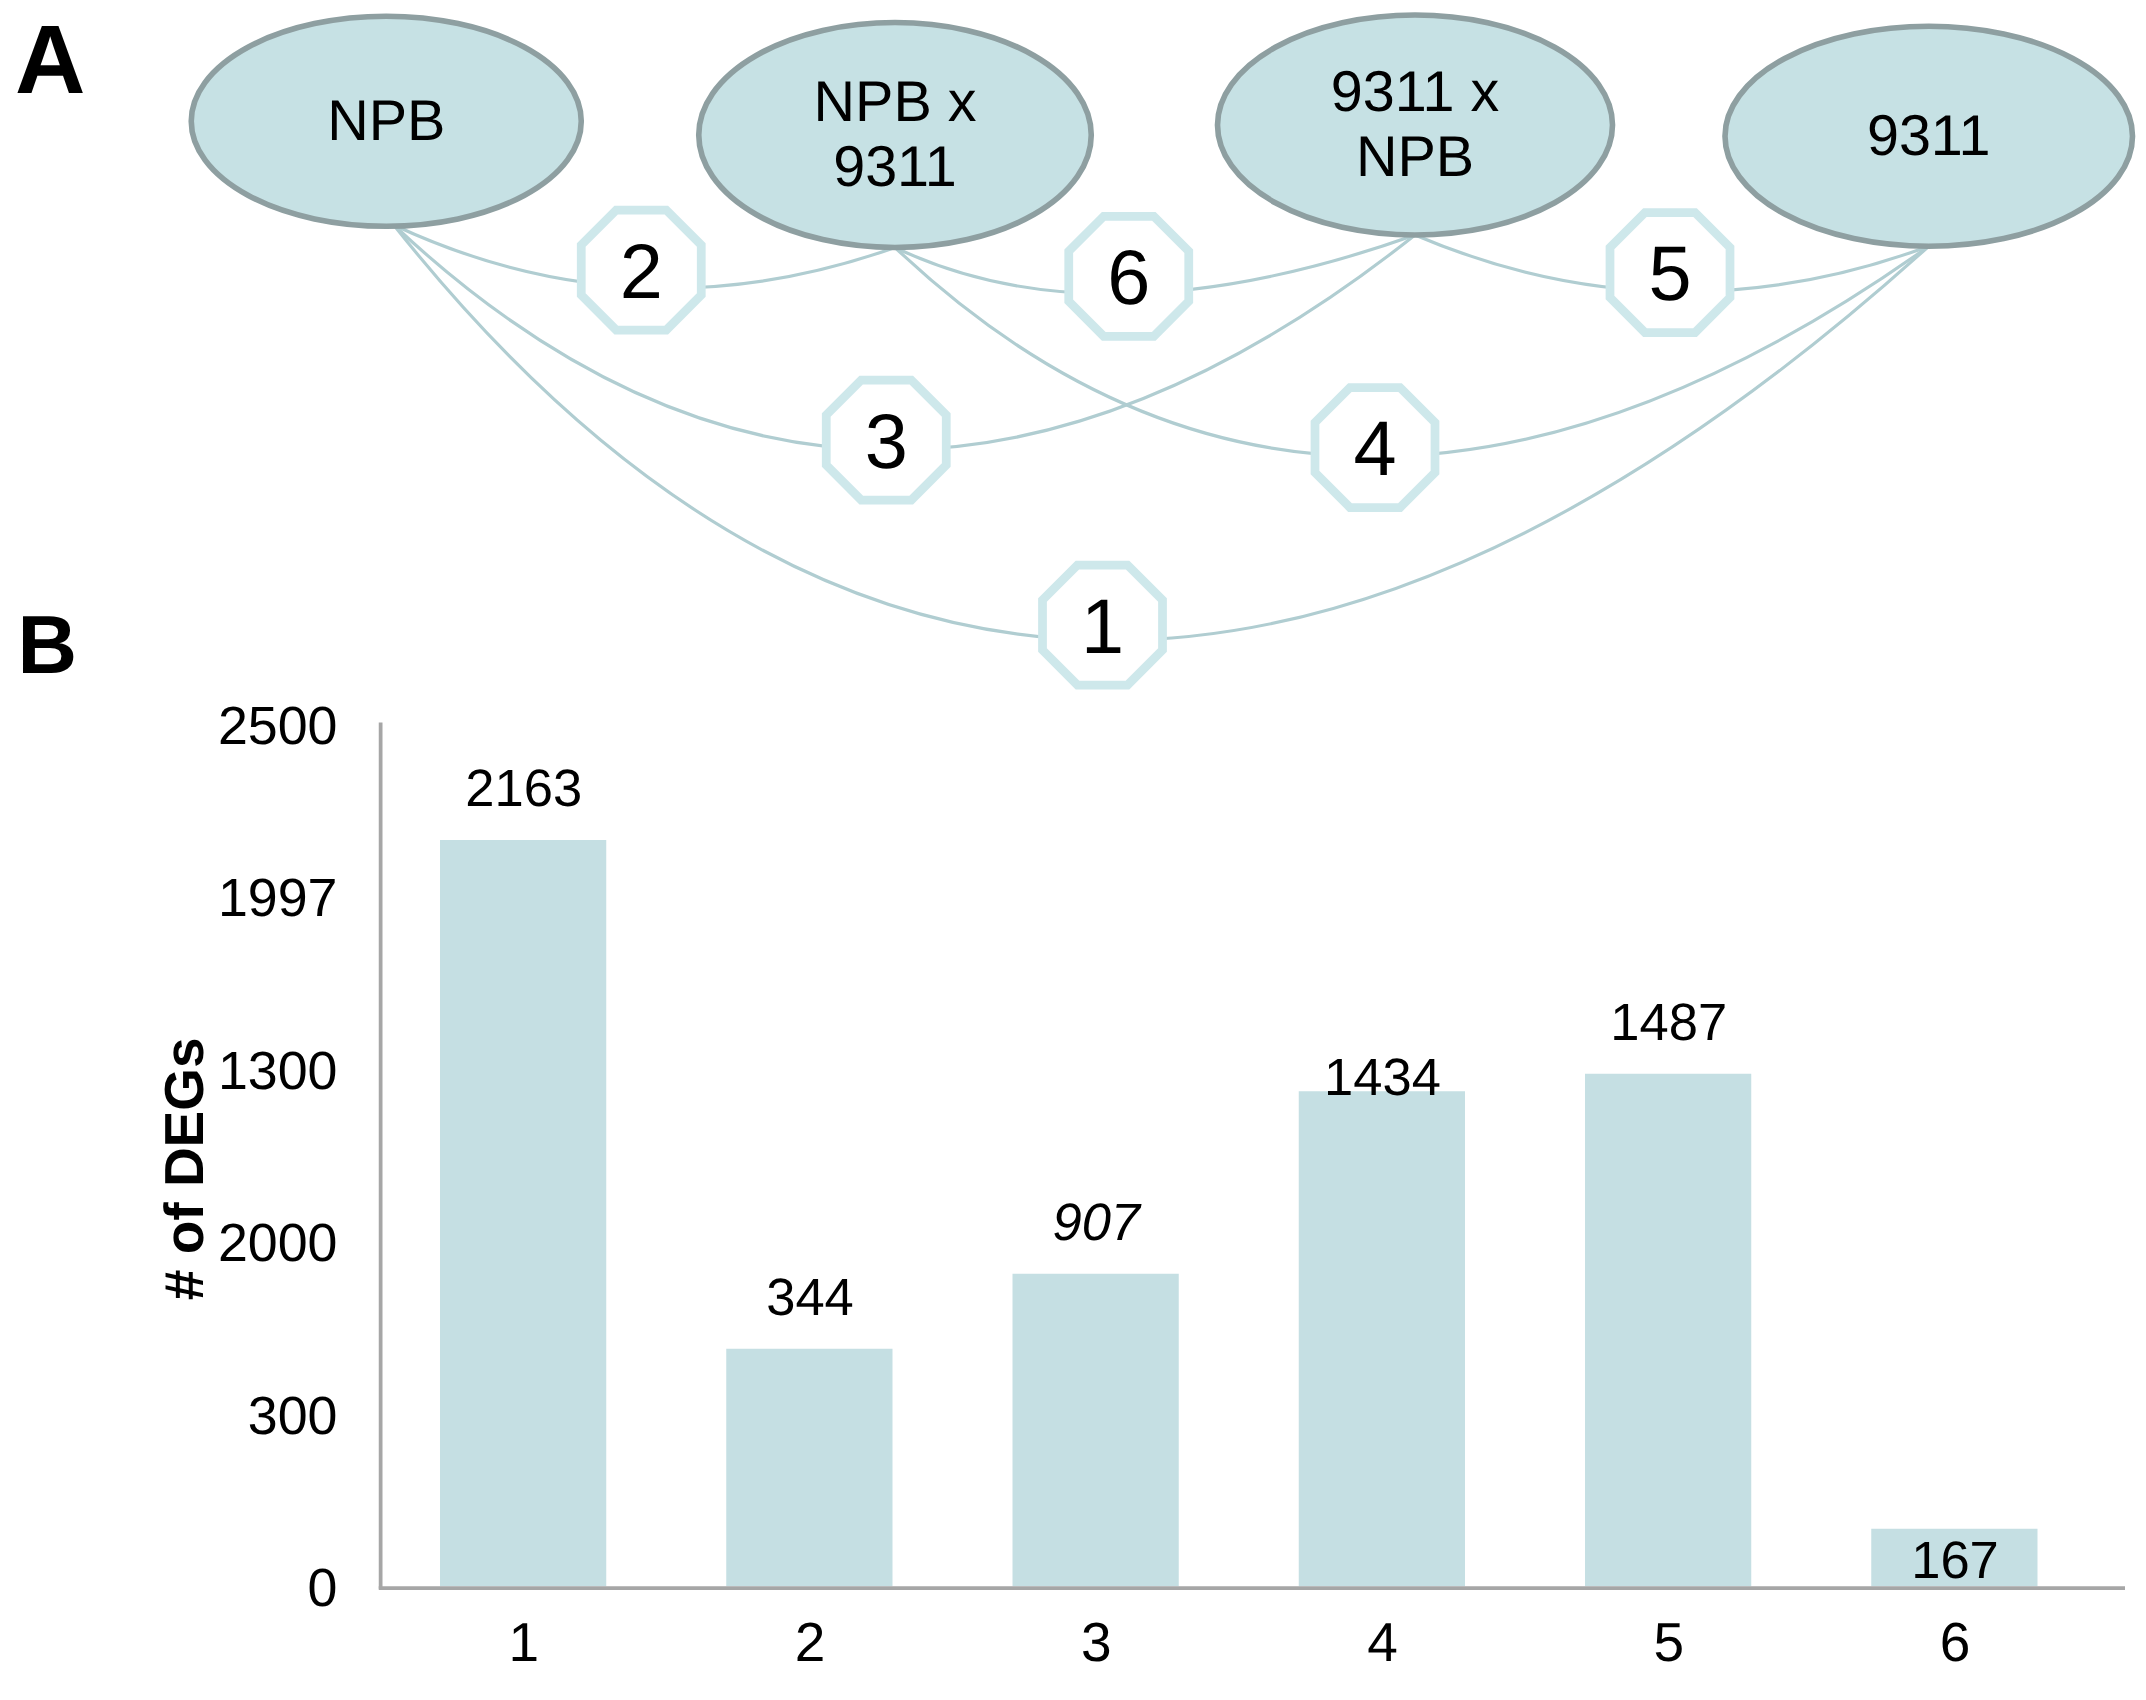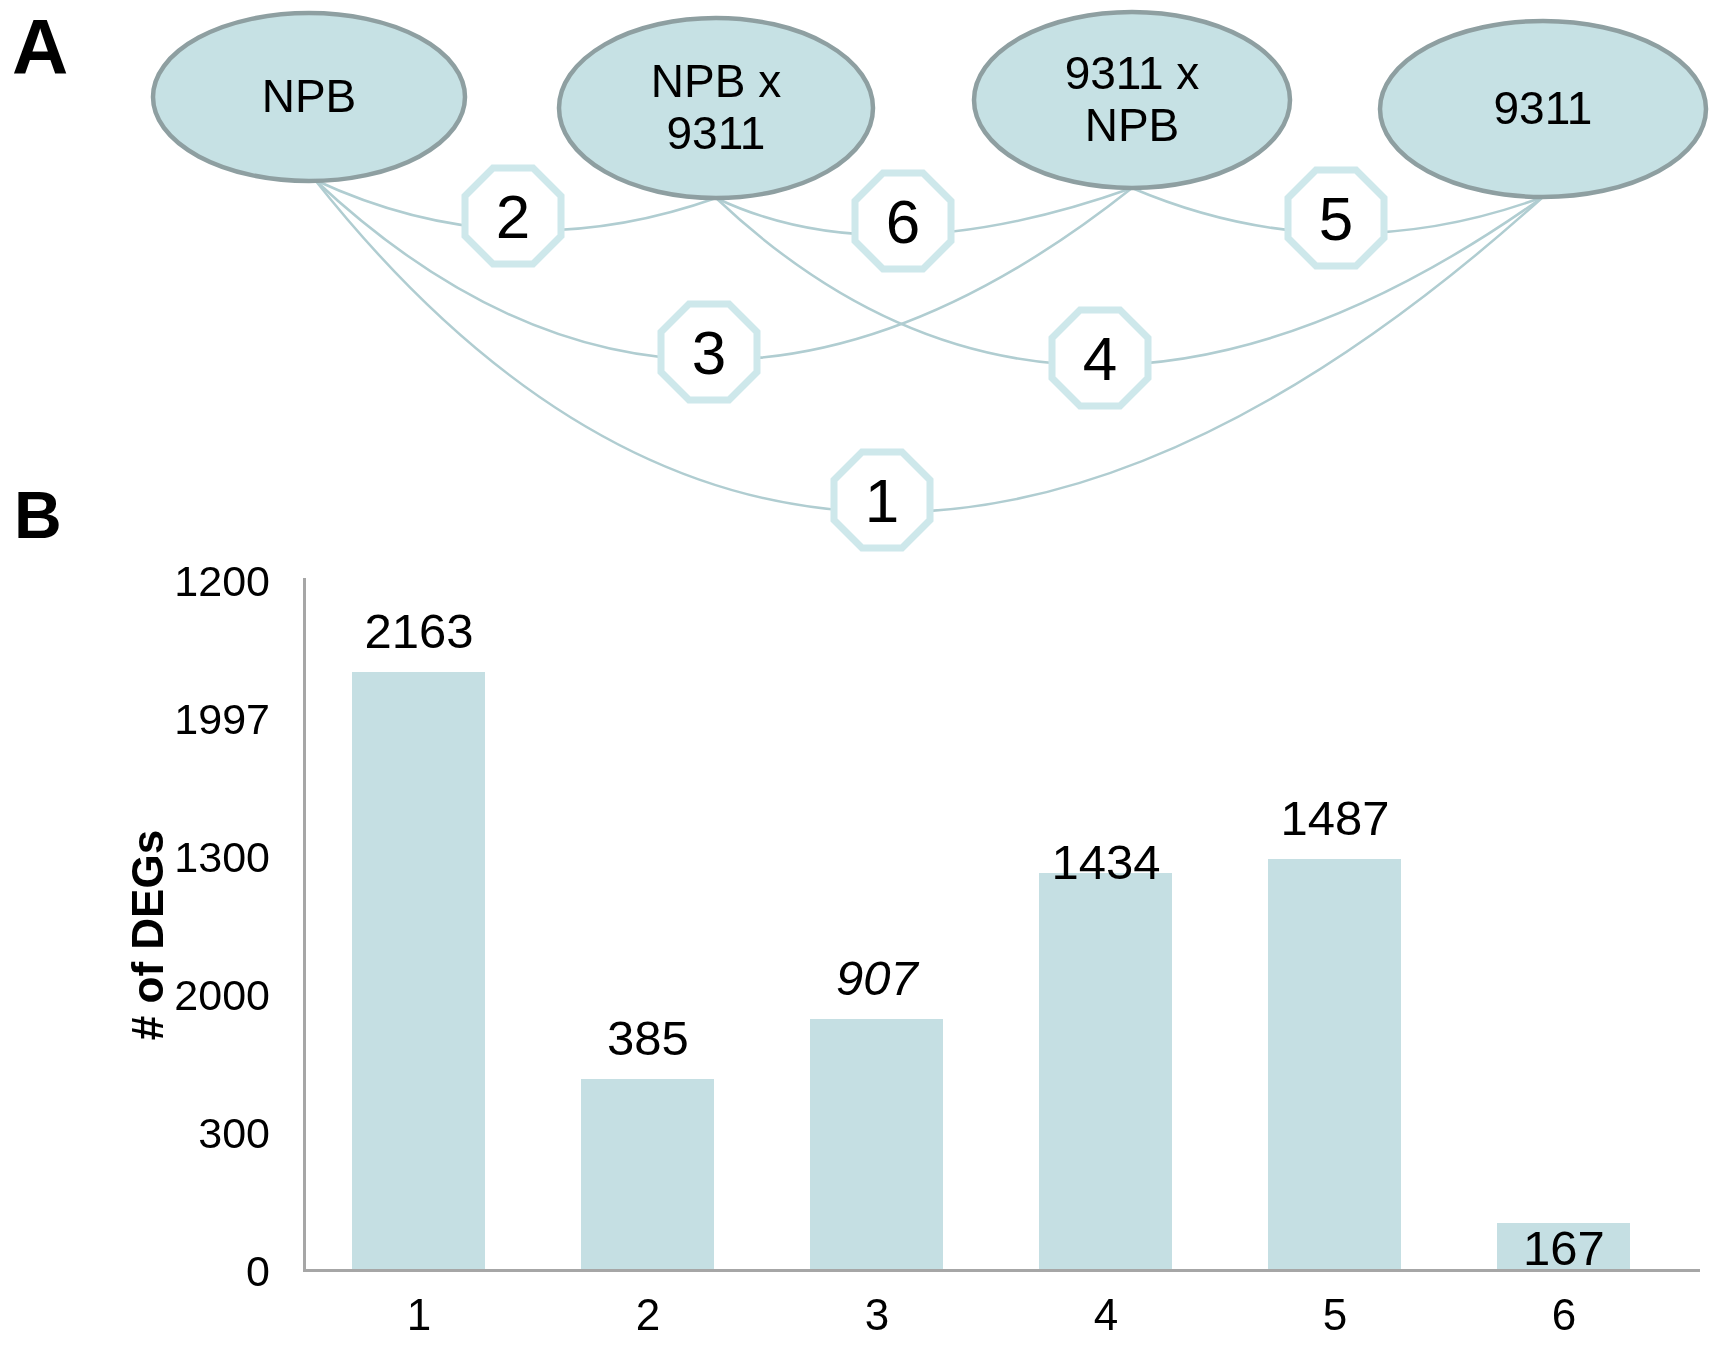--- a/index.html
+++ b/index.html
@@ -22,21 +22,21 @@
   .axis-x{position:absolute;left:303px;top:1269px;width:1397px;height:3px;background:var(--axis,#a6a6a6)}
 
   .bar{position:absolute;width:133px;background:var(--bar-color,#c5dfe3)}
   .bars .bar:nth-of-type(1){left:352px}
   .bars .bar:nth-of-type(2){left:581px}
   .bars .bar:nth-of-type(3){left:810px}
   .bars .bar:nth-of-type(4){left:1039px}
   .bars .bar:nth-of-type(5){left:1268px}
   .bars .bar:nth-of-type(6){left:1497px}
 
-  .value-label{position:absolute;transform:translateX(-50%);font-size:49px;line-height:46px;white-space:nowrap}
+  .value-label{position:absolute;transform:translateX(-50%);font-size:42px;line-height:46px;white-space:nowrap}
   .vlabels .value-label:nth-of-type(1){left:419px}
   .vlabels .value-label:nth-of-type(2){left:648px}
   .vlabels .value-label:nth-of-type(3){left:877px}
   .vlabels .value-label:nth-of-type(4){left:1106px}
   .vlabels .value-label:nth-of-type(5){left:1335px}
   .vlabels .value-label:nth-of-type(6){left:1564px}
 
   .xtick{position:absolute;top:1292px;transform:translateX(-50%);font-size:44px;line-height:46px}
   .xticks .xtick:nth-of-type(1){left:419px}
   .xticks .xtick:nth-of-type(2){left:648px}
@@ -115,21 +115,21 @@
       <g transform="translate(903,221)">
         <polygon class="badge-shape" points="-20,-48 20,-48 48,-20 48,20 20,48 -20,48 -48,20 -48,-20"></polygon>
         <text class="badge-text" x="0" y="22">6</text>
       </g>
     </g>
   </svg>
 
   <div class="ylabel"># of DEGs</div>
 
   <div class="yticks">
-    <div class="ytick">1200</div>
+    <div class="ytick">2500</div>
     <div class="ytick">1997</div>
     <div class="ytick">1300</div>
     <div class="ytick">2000</div>
     <div class="ytick">300</div>
     <div class="ytick">0</div>
   </div>
 
   <div class="axis-y"></div>
 
   <div class="bars">
@@ -138,21 +138,21 @@
     <div class="bar" style="height: 250px; top: 1019px;"></div>
     <div class="bar" style="height: 396px; top: 873px;"></div>
     <div class="bar" style="height: 410px; top: 859px;"></div>
     <div class="bar" style="height: 46px; top: 1223px;"></div>
   </div>
 
   <div class="axis-x"></div>
 
   <div class="vlabels">
     <div class="value-label" style="top: 608px;">2163</div>
-    <div class="value-label" style="top: 1015px;">385</div>
+    <div class="value-label" style="top: 1015px;">344</div>
     <div class="value-label" style="top: 955px; font-style: italic;">907</div>
     <div class="value-label" style="top: 839px;">1434</div>
     <div class="value-label" style="top: 795px;">1487</div>
     <div class="value-label" style="top: 1225px;">167</div>
   </div>
 
   <div class="xticks">
     <div class="xtick">1</div>
     <div class="xtick">2</div>
     <div class="xtick">3</div>

